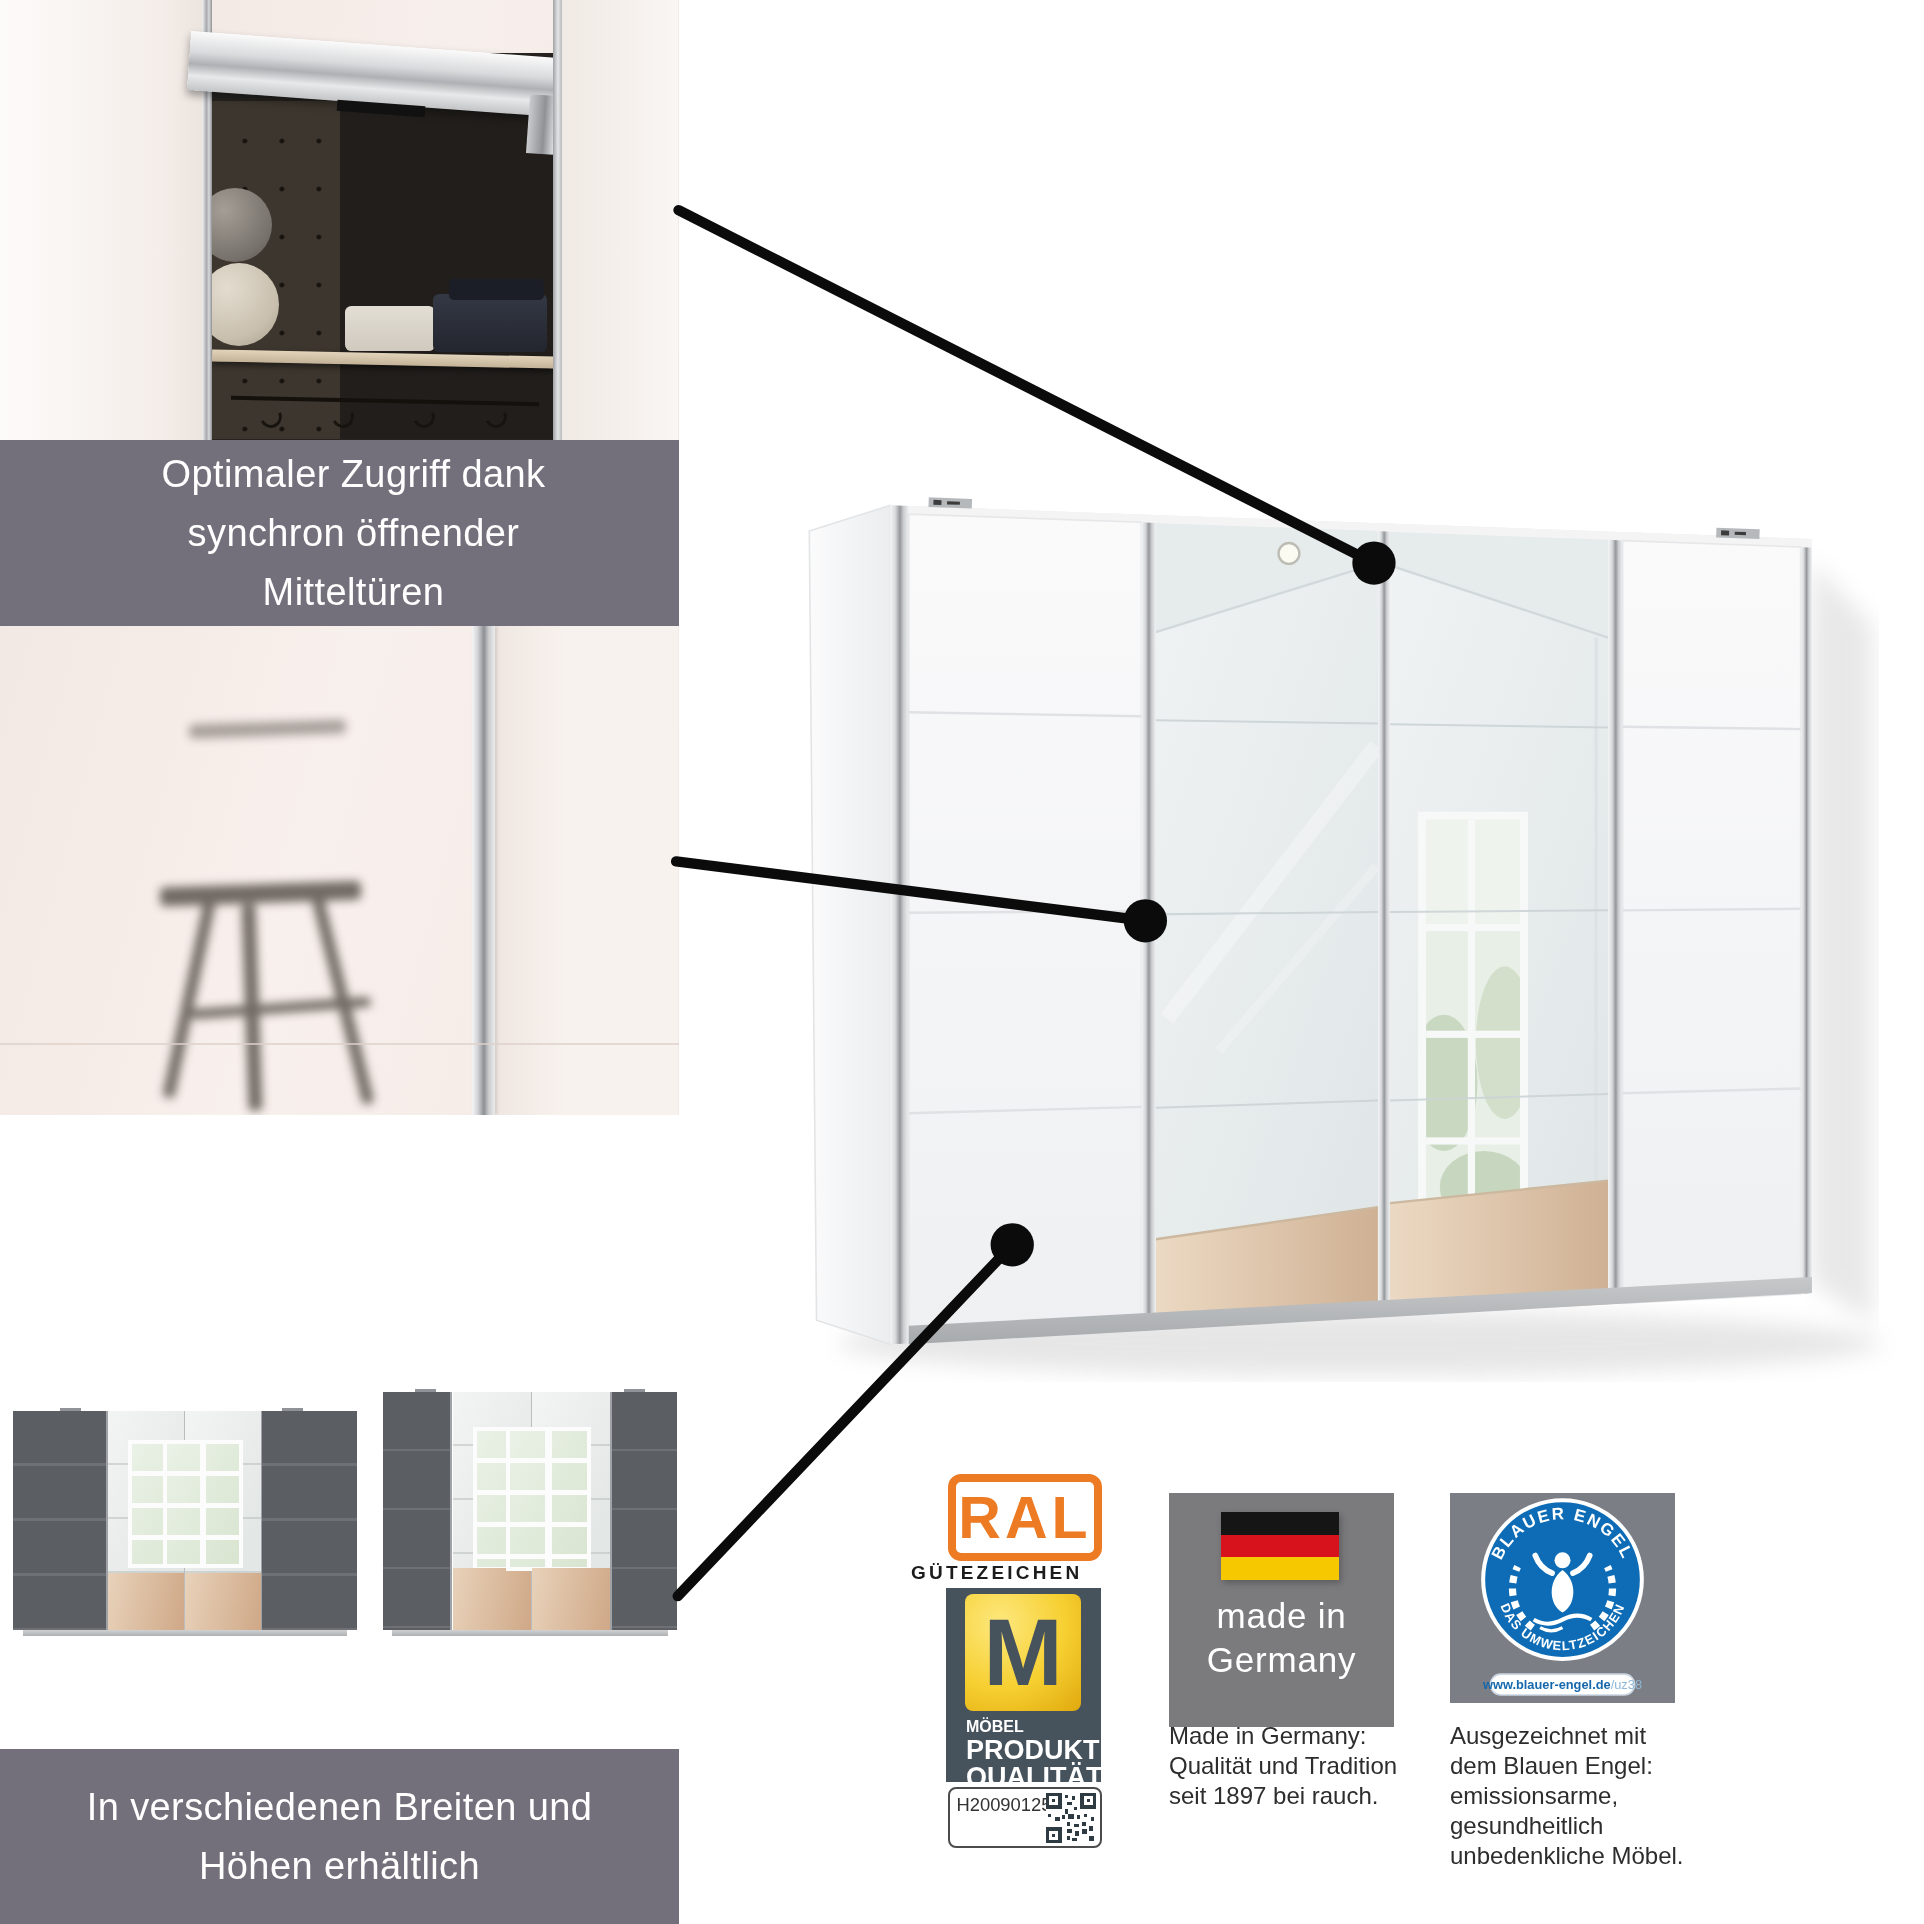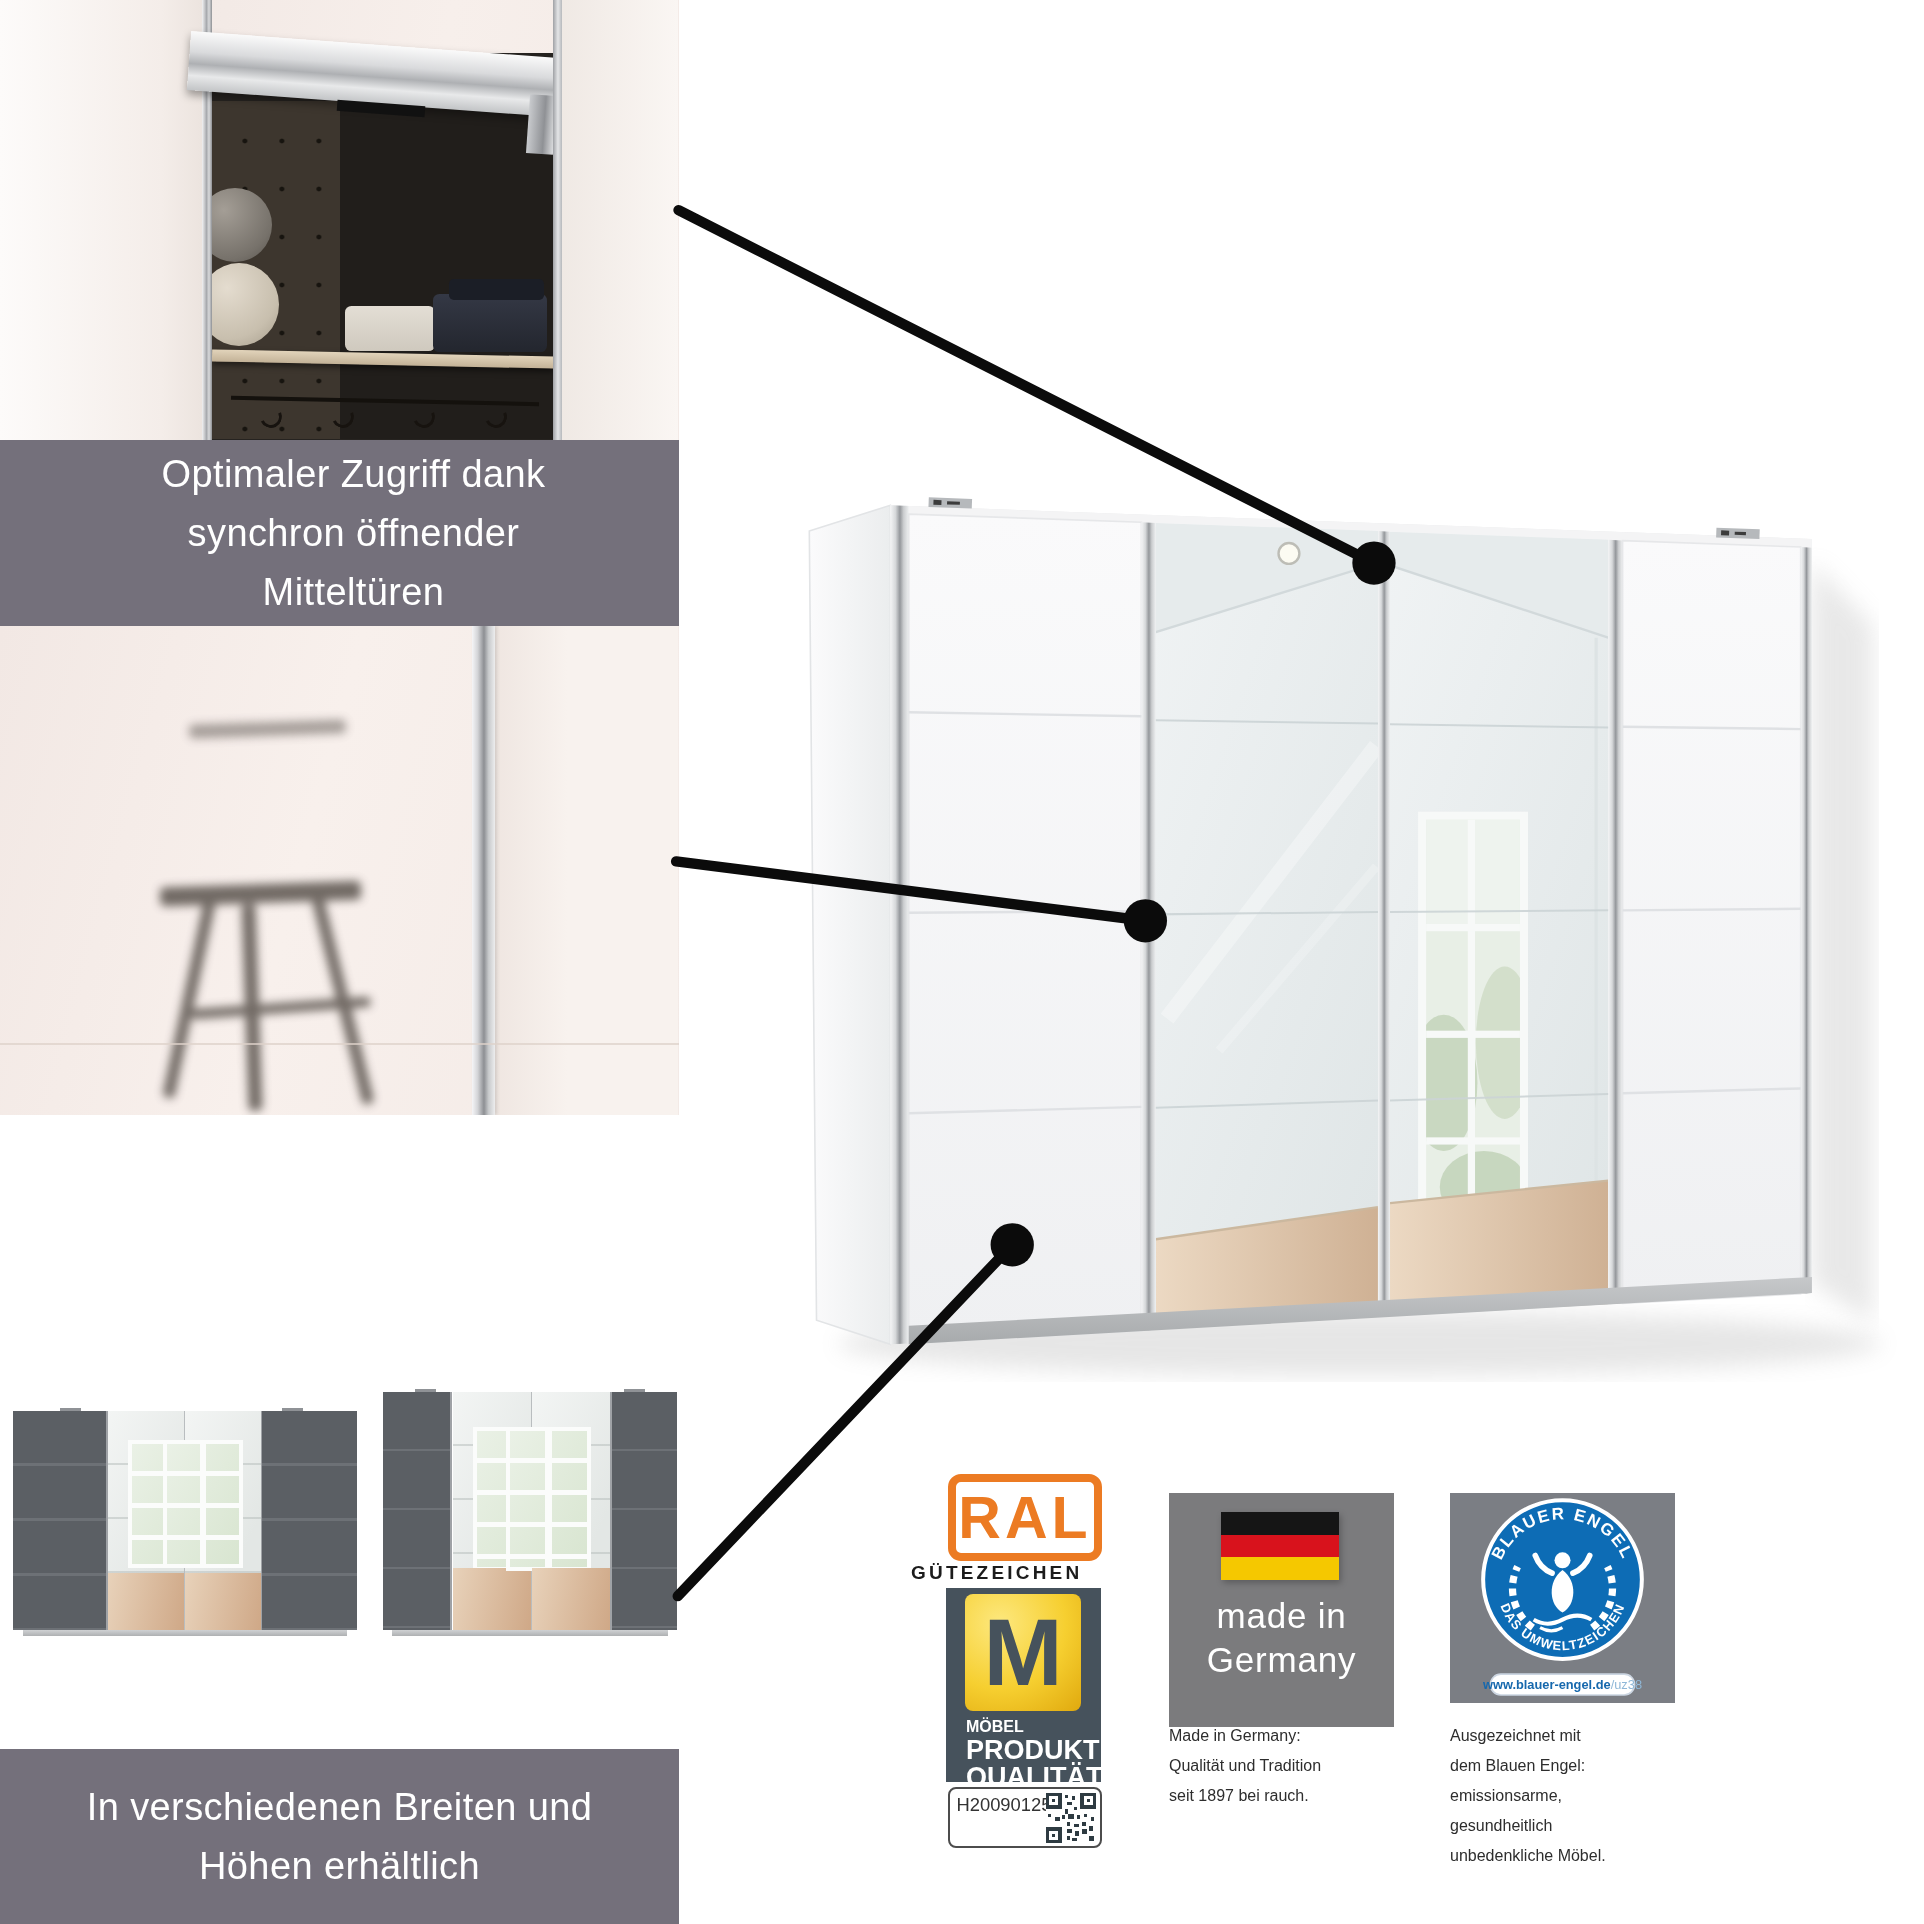--- a/index.html
+++ b/index.html
@@ -84,21 +84,21 @@
   .m-big{font-size:27px;line-height:27px;}
   #serial-box{left:948px;top:1787px;width:154px;height:61px;background:#ffffff;border:2.4px solid #4c4c4c;border-radius:8px;box-sizing:border-box;}
   #serial-text{position:absolute;left:6.4px;top:4.8px;font-size:18.4px;color:#333333;}
   #qr{position:absolute;right:4px;top:4px;width:50px;height:50px;}
 
   #mig-card{left:1169px;top:1493px;width:225px;height:234px;background:#7b7b7d;}
   #flag{position:absolute;left:52px;top:19px;width:118px;height:68px;box-shadow:2.4px 3.2px 6.4px rgba(0,0,0,.25);}
   #flag div{width:100%;height:33.33%;}
   .mig-label{position:absolute;width:100%;text-align:center;color:#ffffff;font-size:35px;letter-spacing:0.8px;}
   #mig-l1{top:103px;} #mig-l2{top:147px;}
-  .caption{font-size:16px;line-height:30px;color:#2d2d2d;}
+  .caption{font-size:24px;line-height:30px;color:#2d2d2d;}
   #mig-caption{left:1169px;top:1721px;width:241px;}
   #be-caption{left:1450px;top:1721px;width:257px;}
 
   #be-card{left:1450px;top:1493px;width:225px;height:210px;background:#7b7e84;}
 </style>
 </head>
 <body>
 
 <div id="page">
 

